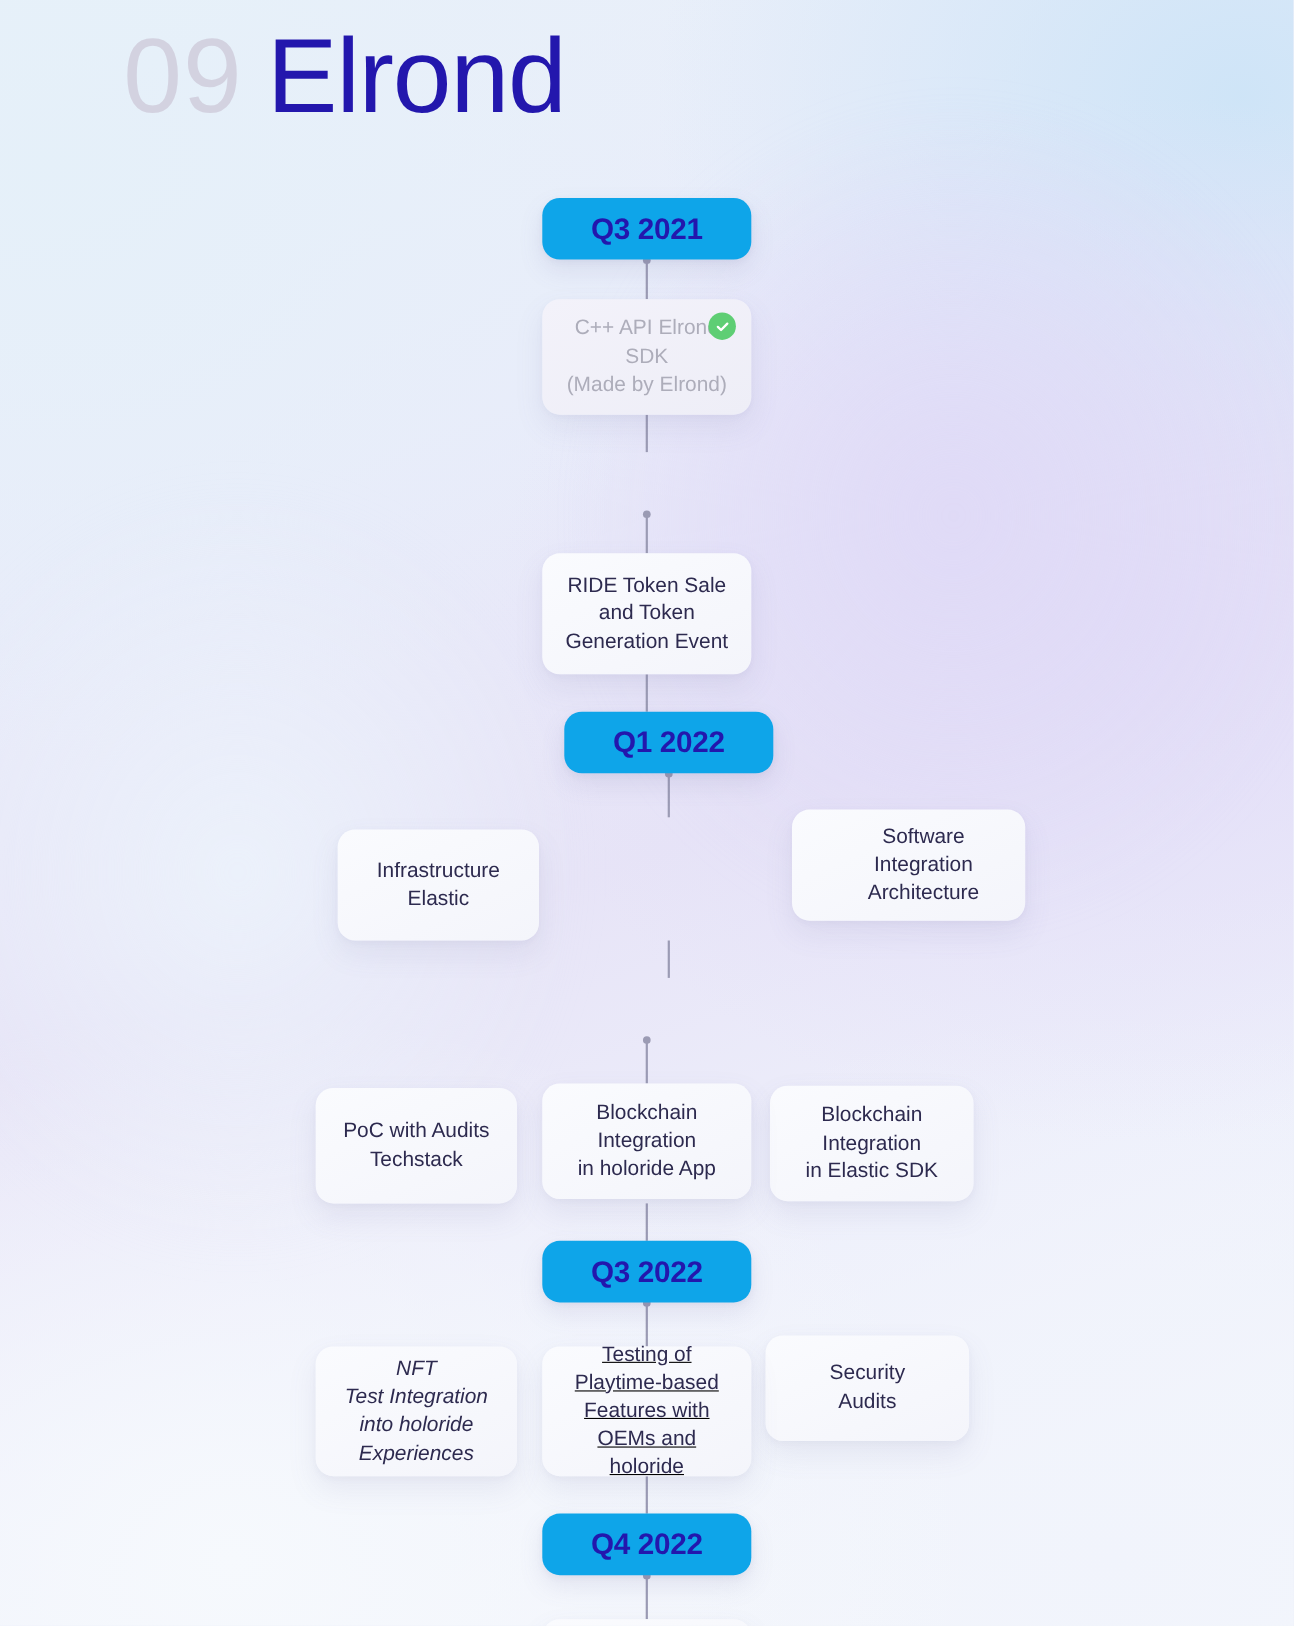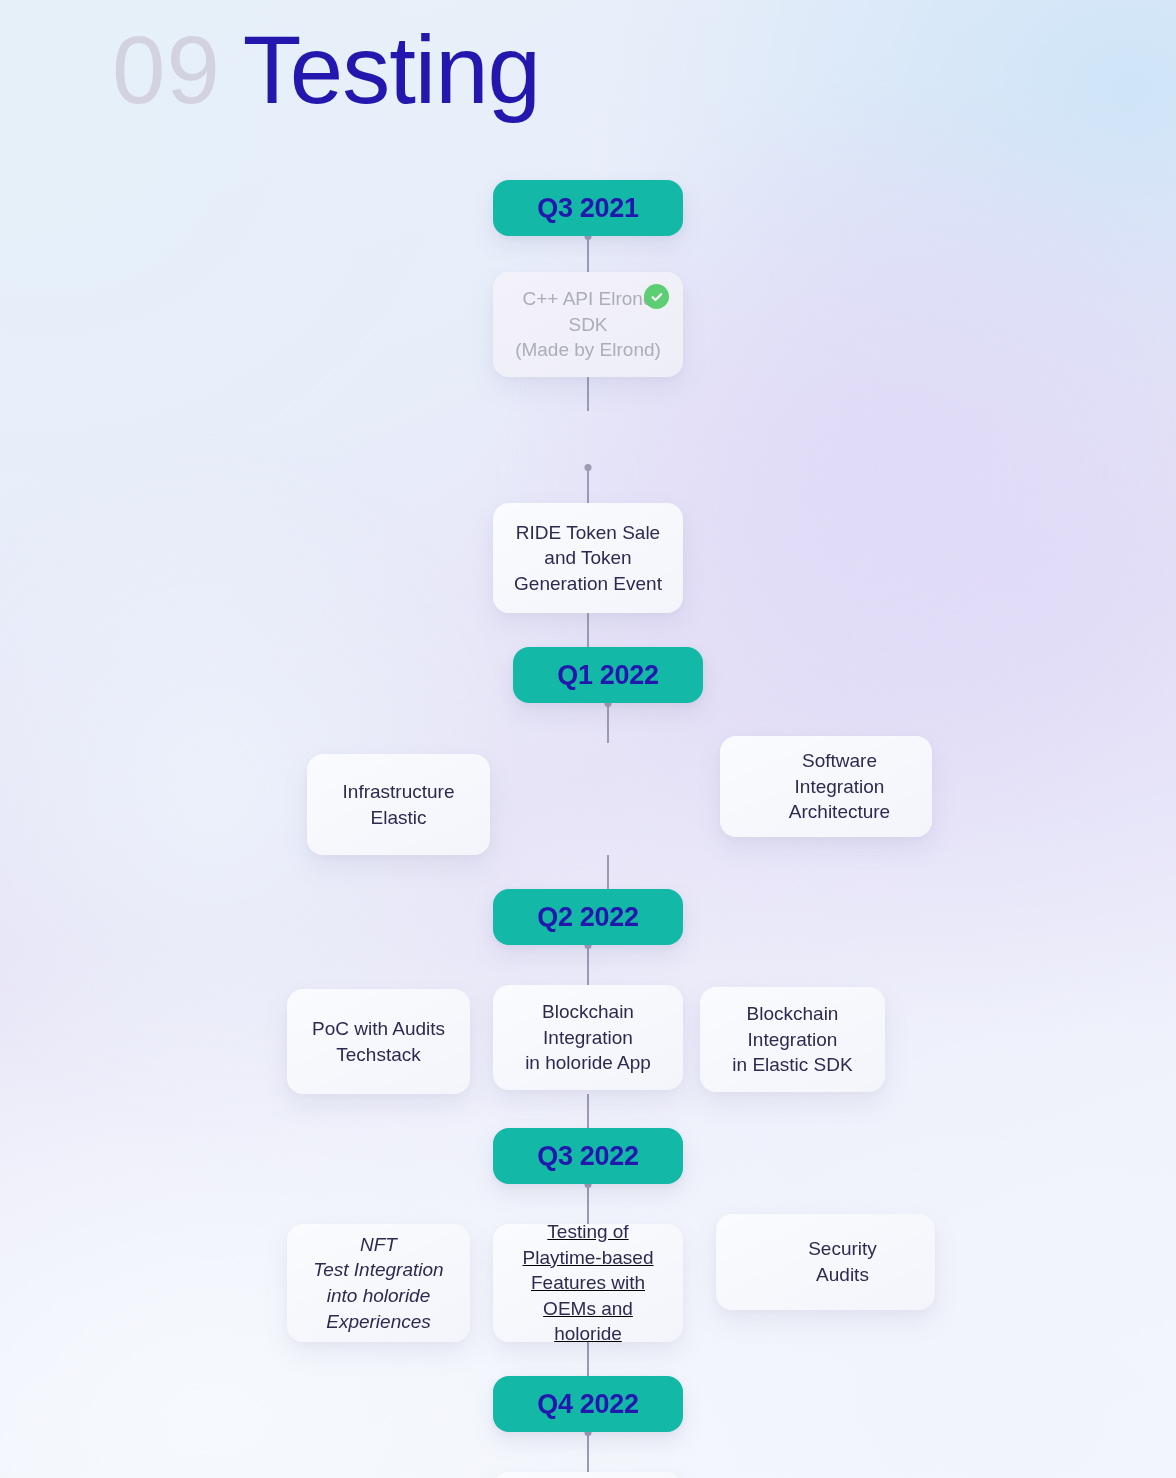--- a/index.html
+++ b/index.html
@@ -102,21 +102,21 @@
     z-index: 2;
   }
 
   
   .q-pill {
     position: relative;
     margin: 0 auto;
     width: 190px;
     height: 56px;
     border-radius: 16px;
-    background: #14b8a6;
+    background: #0ea5e9;
     box-shadow: 0 10px 22px rgba(110,110,160,0.13),
                 0 2px 6px rgba(110,110,160,0.07);
     display: flex;
     align-items: center;
     justify-content: center;
     z-index: 3;
   }
   .q-pill-label {
     font-size: 27px;
     font-weight: 700;
@@ -176,21 +176,21 @@
 </style>
 </head>
 <body>
 
 <div class="bg-base"></div>
 <div class="bg-soft-a"></div>
 <div class="bg-soft-b"></div>
 
 <div class="header">
   <span class="header-num">09</span>
-  <span class="header-title">Testing</span>
+  <span class="header-title">Elrond</span>
 </div>
 
 <div class="timeline" id="timeline" style="height: 1402px;">
     <div class="stage" style="height: 231px; position: absolute; top: 0px; left: 0px;">
       <div class="q-pill">
         <span class="q-pill-label">Q3 2021</span>
       </div>
       <div class="conn" style="top: 56px; height: 36px;"></div>
       <div class="conn-dot" style="top: 53px;"></div>
       <div class="cards" style="position: absolute; top: 92px; left: 0px;">
@@ -231,23 +231,20 @@
         </div>
         <div class="card right" style="left: 700px; top: -7px; width: 185px; height: 101px; padding-left: 27px;">
           <div class="card-text">Software
 Integration
 Architecture</div>
         </div>
       </div>
       <div class="conn" style="top: 208px; height: 34px;"></div>
     </div>
     <div class="stage" style="height: 239px; position: absolute; top: 709px; left: 0px;">
-      <div class="q-pill">
-        <span class="q-pill-label">Q2 2022</span>
-      </div>
       <div class="conn" style="top: 56px; height: 40px;"></div>
       <div class="conn-dot" style="top: 53px;"></div>
       <div class="cards" style="position: absolute; top: 96px; left: 0px;">
         <div class="card left" style="left: 287px; top: 4px; width: 183px; height: 105px;">
           <div class="card-text">PoC with Audits
 Techstack</div>
         </div>
         <div class="card center" style="left: 493px; top: 0px; width: 190px; height: 105px;">
           <div class="card-text">Blockchain
 Integration
@@ -273,21 +270,21 @@
 Test Integration
 into holoride
 Experiences</div>
         </div>
         <div class="card center" style="left: 493px; top: 0px; width: 190px; height: 118px; text-decoration: underline;">
           <div class="card-text">Testing of
 Playtime-based
 Features with
 OEMs and holoride</div>
         </div>
-        <div class="card right" style="left: 716px; top: -10px; width: 185px; height: 96px; padding-left: 34px;">
+        <div class="card right" style="left: 696px; top: -10px; width: 185px; height: 96px;">
           <div class="card-text">Security
 Audits</div>
         </div>
       </div>
       <div class="conn" style="top: 214px; height: 34px;"></div>
     </div>
     <div class="stage" style="height: 206px; position: absolute; top: 1196px; left: 0px;">
       <div class="q-pill">
         <span class="q-pill-label">Q4 2022</span>
       </div>

